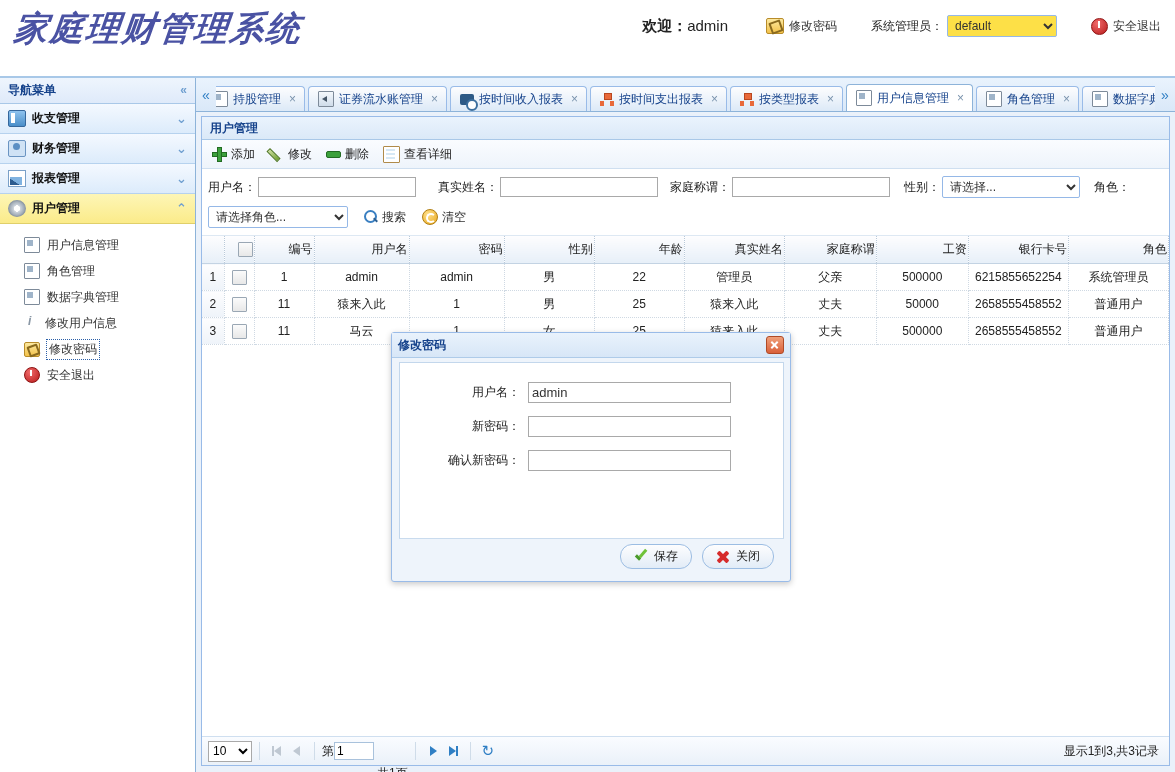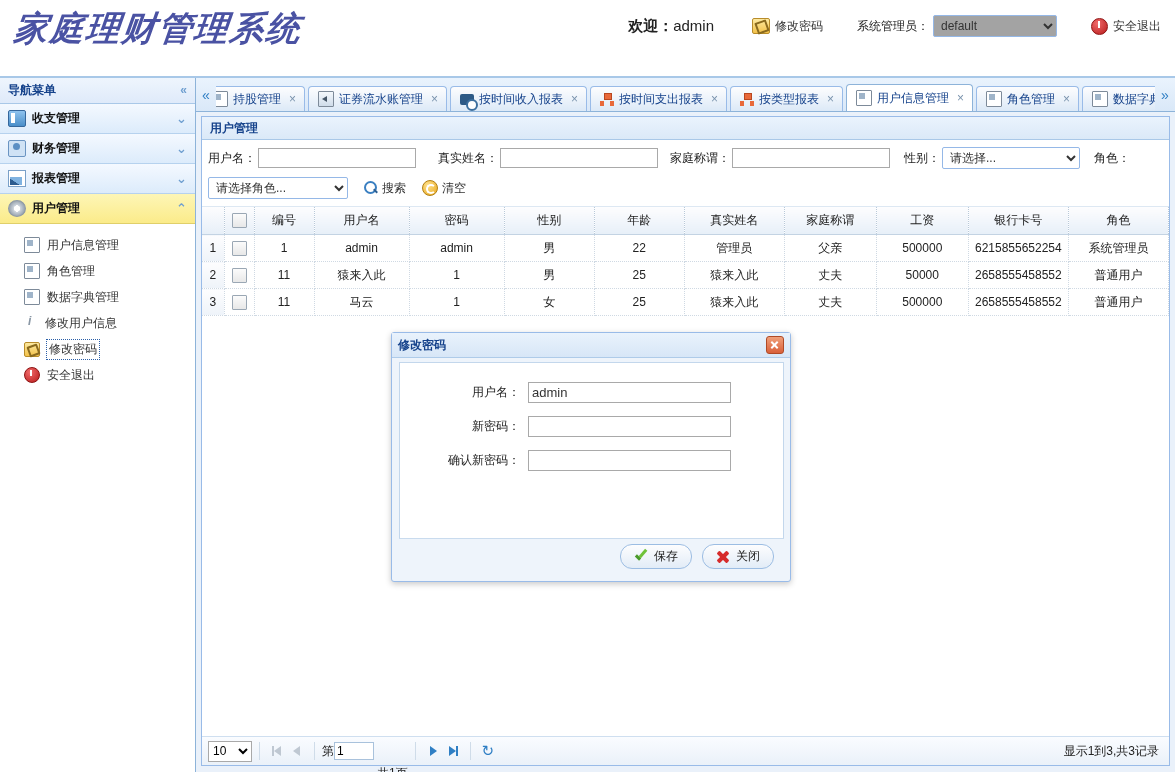--- a/index.html
+++ b/index.html
@@ -24,23 +24,23 @@
     transform:skewX(-6deg);
   }
   .hdr-right{position:absolute;right:8px;top:15px;display:flex;align-items:center;gap:0;}
   .welcome{font-size:15px;font-weight:bold;color:#222;margin-right:38px;white-space:nowrap;}
   .welcome .uname{font-weight:normal;}
   .hdr-link{display:flex;align-items:center;gap:5px;font-size:12px;color:#333;cursor:pointer;white-space:nowrap;}
   .hdr-link.chpwd{margin-right:34px;}
   .theme-wrap{display:flex;align-items:center;gap:4px;margin-right:34px;white-space:nowrap;}
   .theme-label{font-size:12px;color:#222;}
   select.theme-select{
-    width:124px;height:22px;font-size:12px;
+    width:110px;height:22px;font-size:12px;
     font-family:"Liberation Sans",sans-serif;
-    border:1px solid #95b8e7;background:#a3a3a3;color:#333;
+    border:1px solid #95b8e7;background:#fde047;color:#333;
     padding-left:3px;border-radius:2px;
   }
   .logout{margin-right:6px;}
 
   
   .ic{display:inline-block;vertical-align:middle;position:relative;}
   .ic-key{width:16px;height:14px;background:linear-gradient(#fde9a0,#f3c24a);border:1px solid #b88c2a;border-radius:2px;}
   .ic-key:after{content:"";position:absolute;left:3px;top:2px;width:8px;height:8px;border:2px solid #8a6a1e;border-radius:1px;transform:rotate(-20deg);}
   .ic-power{width:15px;height:15px;border-radius:50%;background:radial-gradient(circle at 35% 30%,#f06a6a,#b81b1b);border:1px solid #8e1212;}
   .ic-power:after{content:"";position:absolute;left:6px;top:2px;width:2px;height:7px;background:#fff;}
@@ -164,21 +164,21 @@
   .ic-search:after{content:"";position:absolute;left:9px;top:9px;width:5px;height:2px;background:#2c5f92;transform:rotate(45deg);}
   .ic-clear{width:14px;height:14px;border-radius:50%;background:radial-gradient(circle at 35% 30%,#ffe08a,#e8a81f);border:1px solid #b27f12;position:relative;}
   .ic-clear:after{content:"";position:absolute;left:3px;top:3px;width:6px;height:6px;border:2px solid #fff;border-radius:50%;border-right-color:transparent;}
 
   
   table.grid{border-collapse:collapse;width:100%;table-layout:fixed;}
   table.grid th{
     height:25px;font-size:12px;font-weight:normal;color:#222;
     background:linear-gradient(#fdfdfe,#e7eff8);
     border-right:1px dotted #b9c9d9;border-bottom:1px solid #c3d3e3;
-    text-align:center;overflow:hidden;white-space:nowrap;
+    text-align:right;overflow:hidden;white-space:nowrap;
   }
   table.grid td{
     height:24px;font-size:12px;color:#222;text-align:center;
     border-right:1px dotted #cfd9e3;border-bottom:1px dotted #cfd9e3;
     overflow:hidden;white-space:nowrap;text-overflow:clip;
   }
   .numcol{background:linear-gradient(#fdfdfe,#eef3f9);color:#c06a17;}
   th.numcol{color:#222;}
   .cbx{width:13px;height:13px;border:1px solid #9aa7b4;background:linear-gradient(#fbfbfb,#e8e8e8);display:inline-block;vertical-align:middle;border-radius:1px;}
 
@@ -380,20 +380,38 @@
           <span>数据字典管理</span>
 
         </div>
       </div>
       <div class="tab-scroll">»</div>
     </div>
 
     <div class="panel">
       <div class="panel-title">用户管理</div>
 
+      <div class="toolbar">
+        <div class="tb-btn">
+          <span class="tbi tbi-add"></span>
+          <span>添加</span>
+        </div>
+        <div class="tb-btn">
+          <span class="tbi tbi-edit"></span>
+          <span>修改</span>
+        </div>
+        <div class="tb-btn">
+          <span class="tbi tbi-del"></span>
+          <span>删除</span>
+        </div>
+        <div class="tb-btn">
+          <span class="tbi tbi-detail"></span>
+          <span>查看详细</span>
+        </div>
+      </div>
 
       <div class="filters">
         <div class="frow">
           <span class="flab">用户名：</span>
           <input class="ftxt w1" value="" style="">
           <span class="flab" style="margin-left:22px;">真实姓名：</span>
           <input class="ftxt w1" value="" style="">
           <span class="flab" style="margin-left:12px;">家庭称谓：</span>
           <input class="ftxt w1" value="" style="">
           <span class="flab" style="margin-left:14px;">性别：</span>

